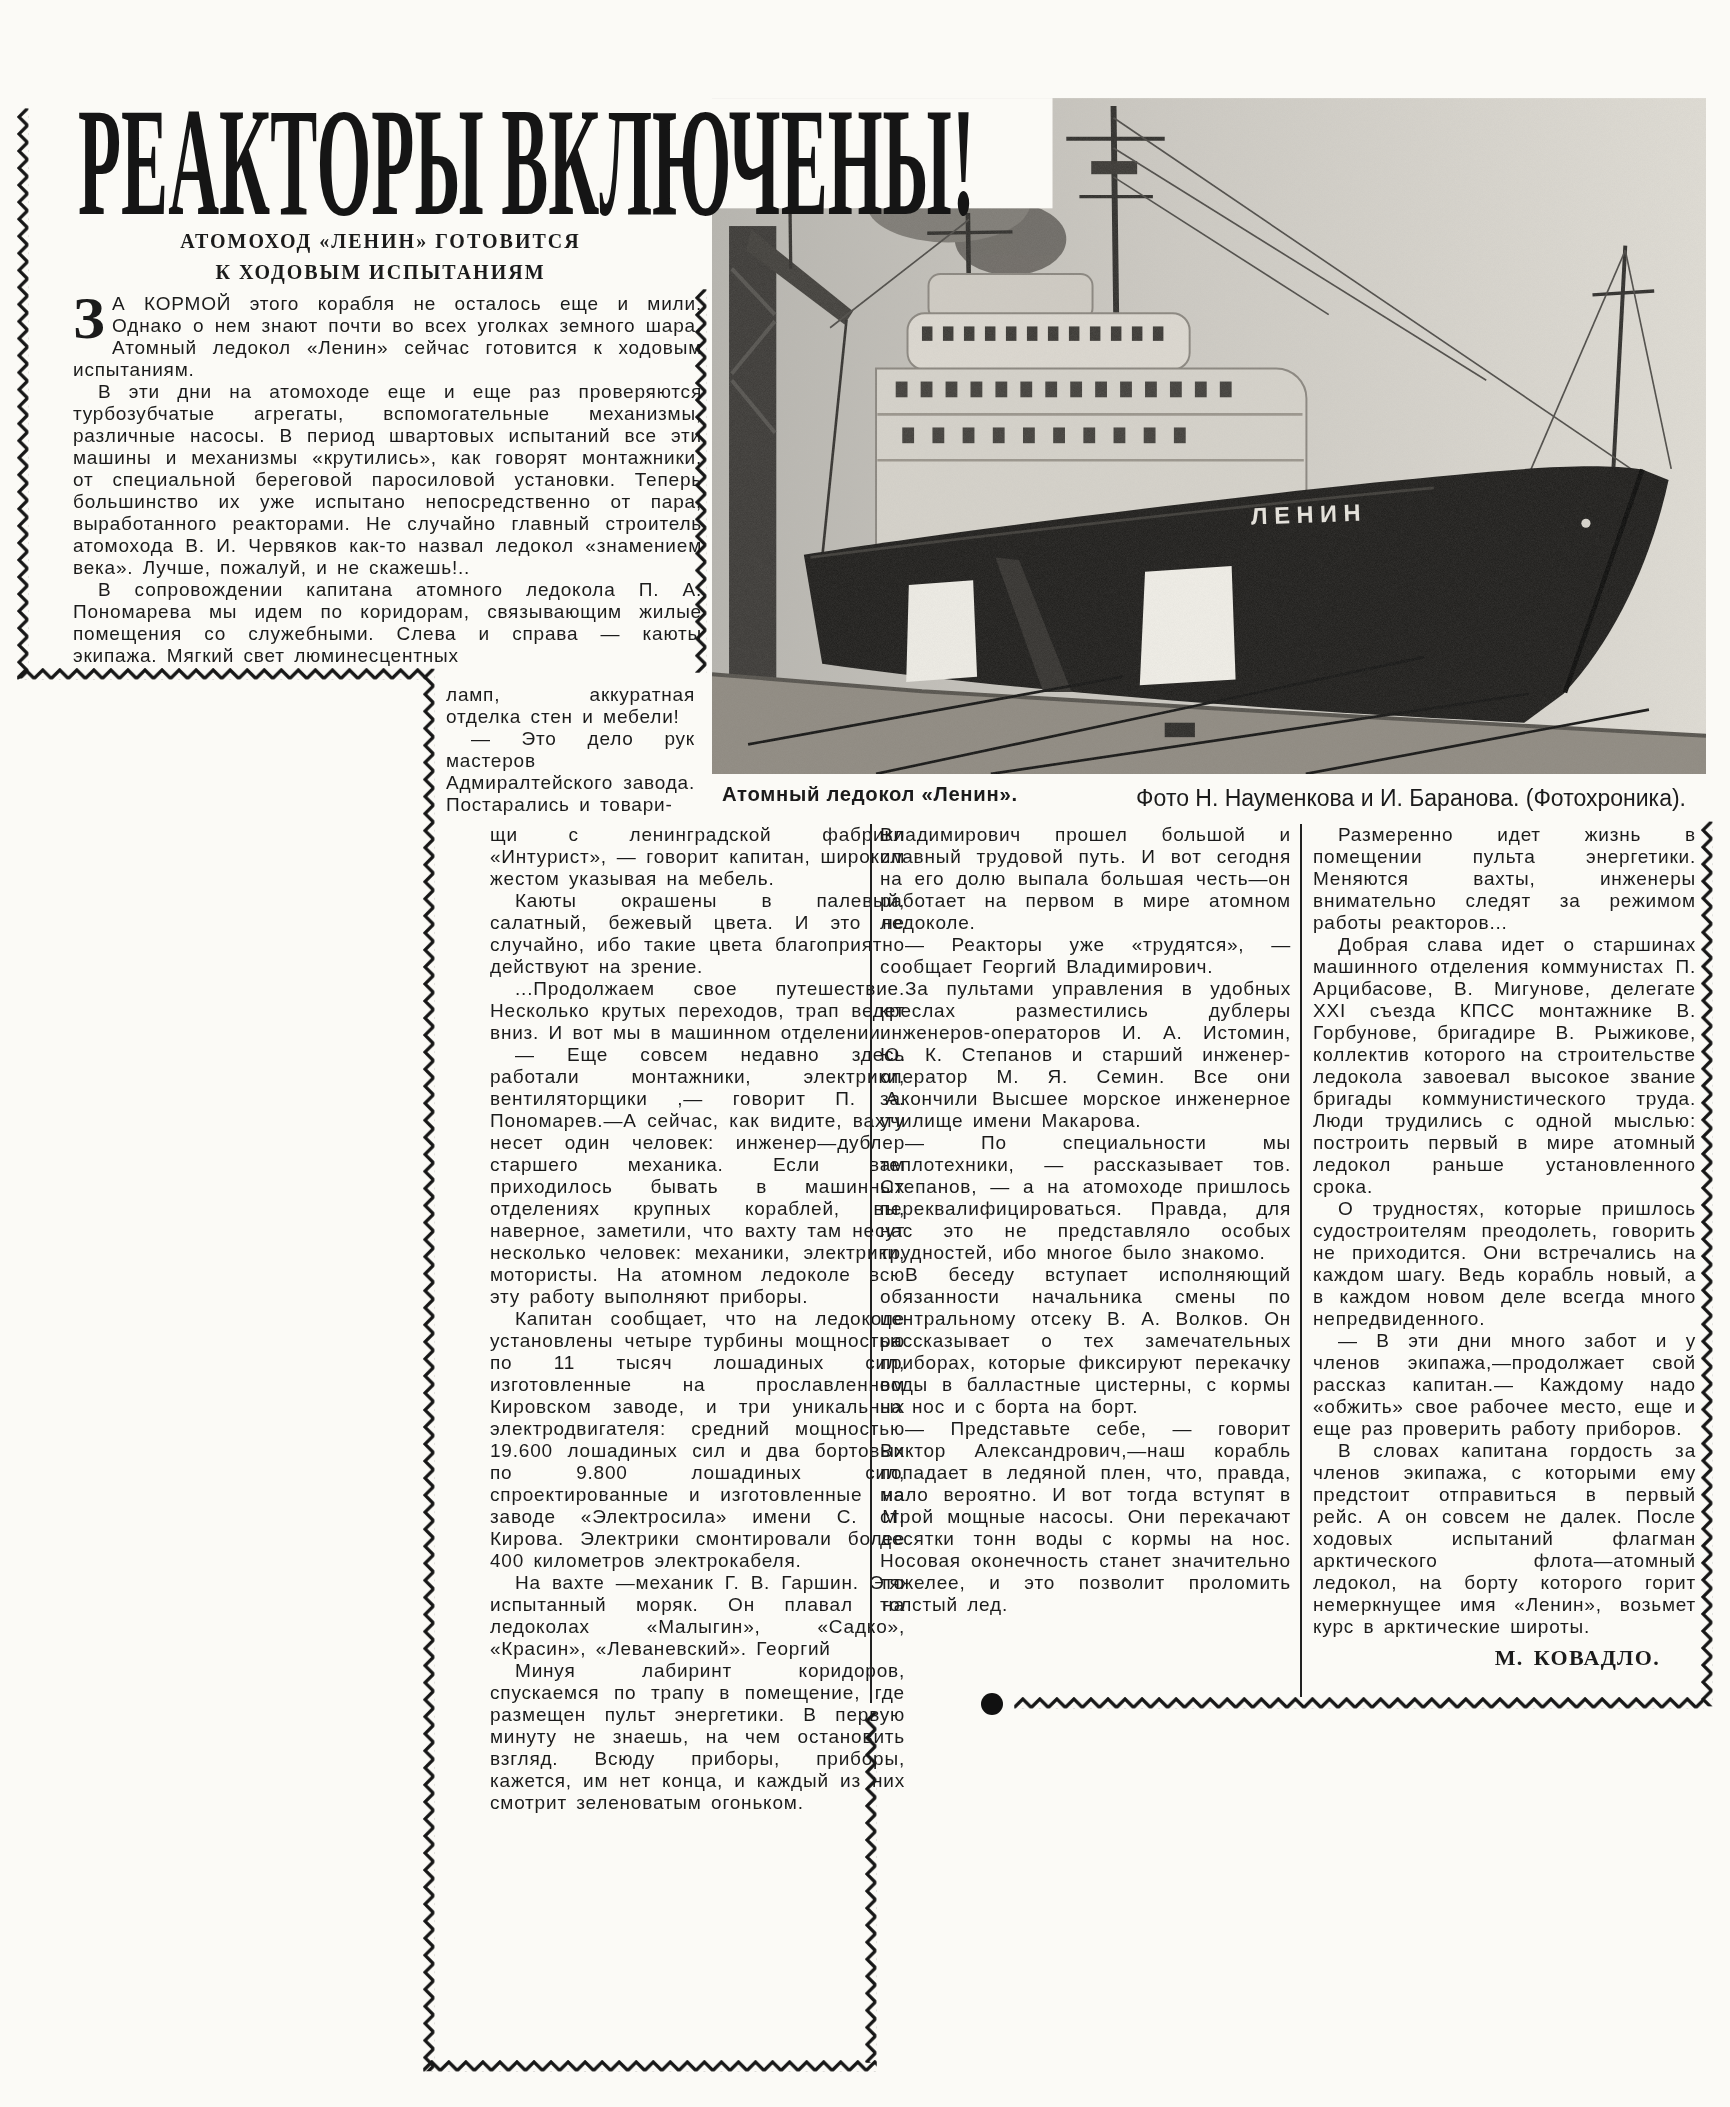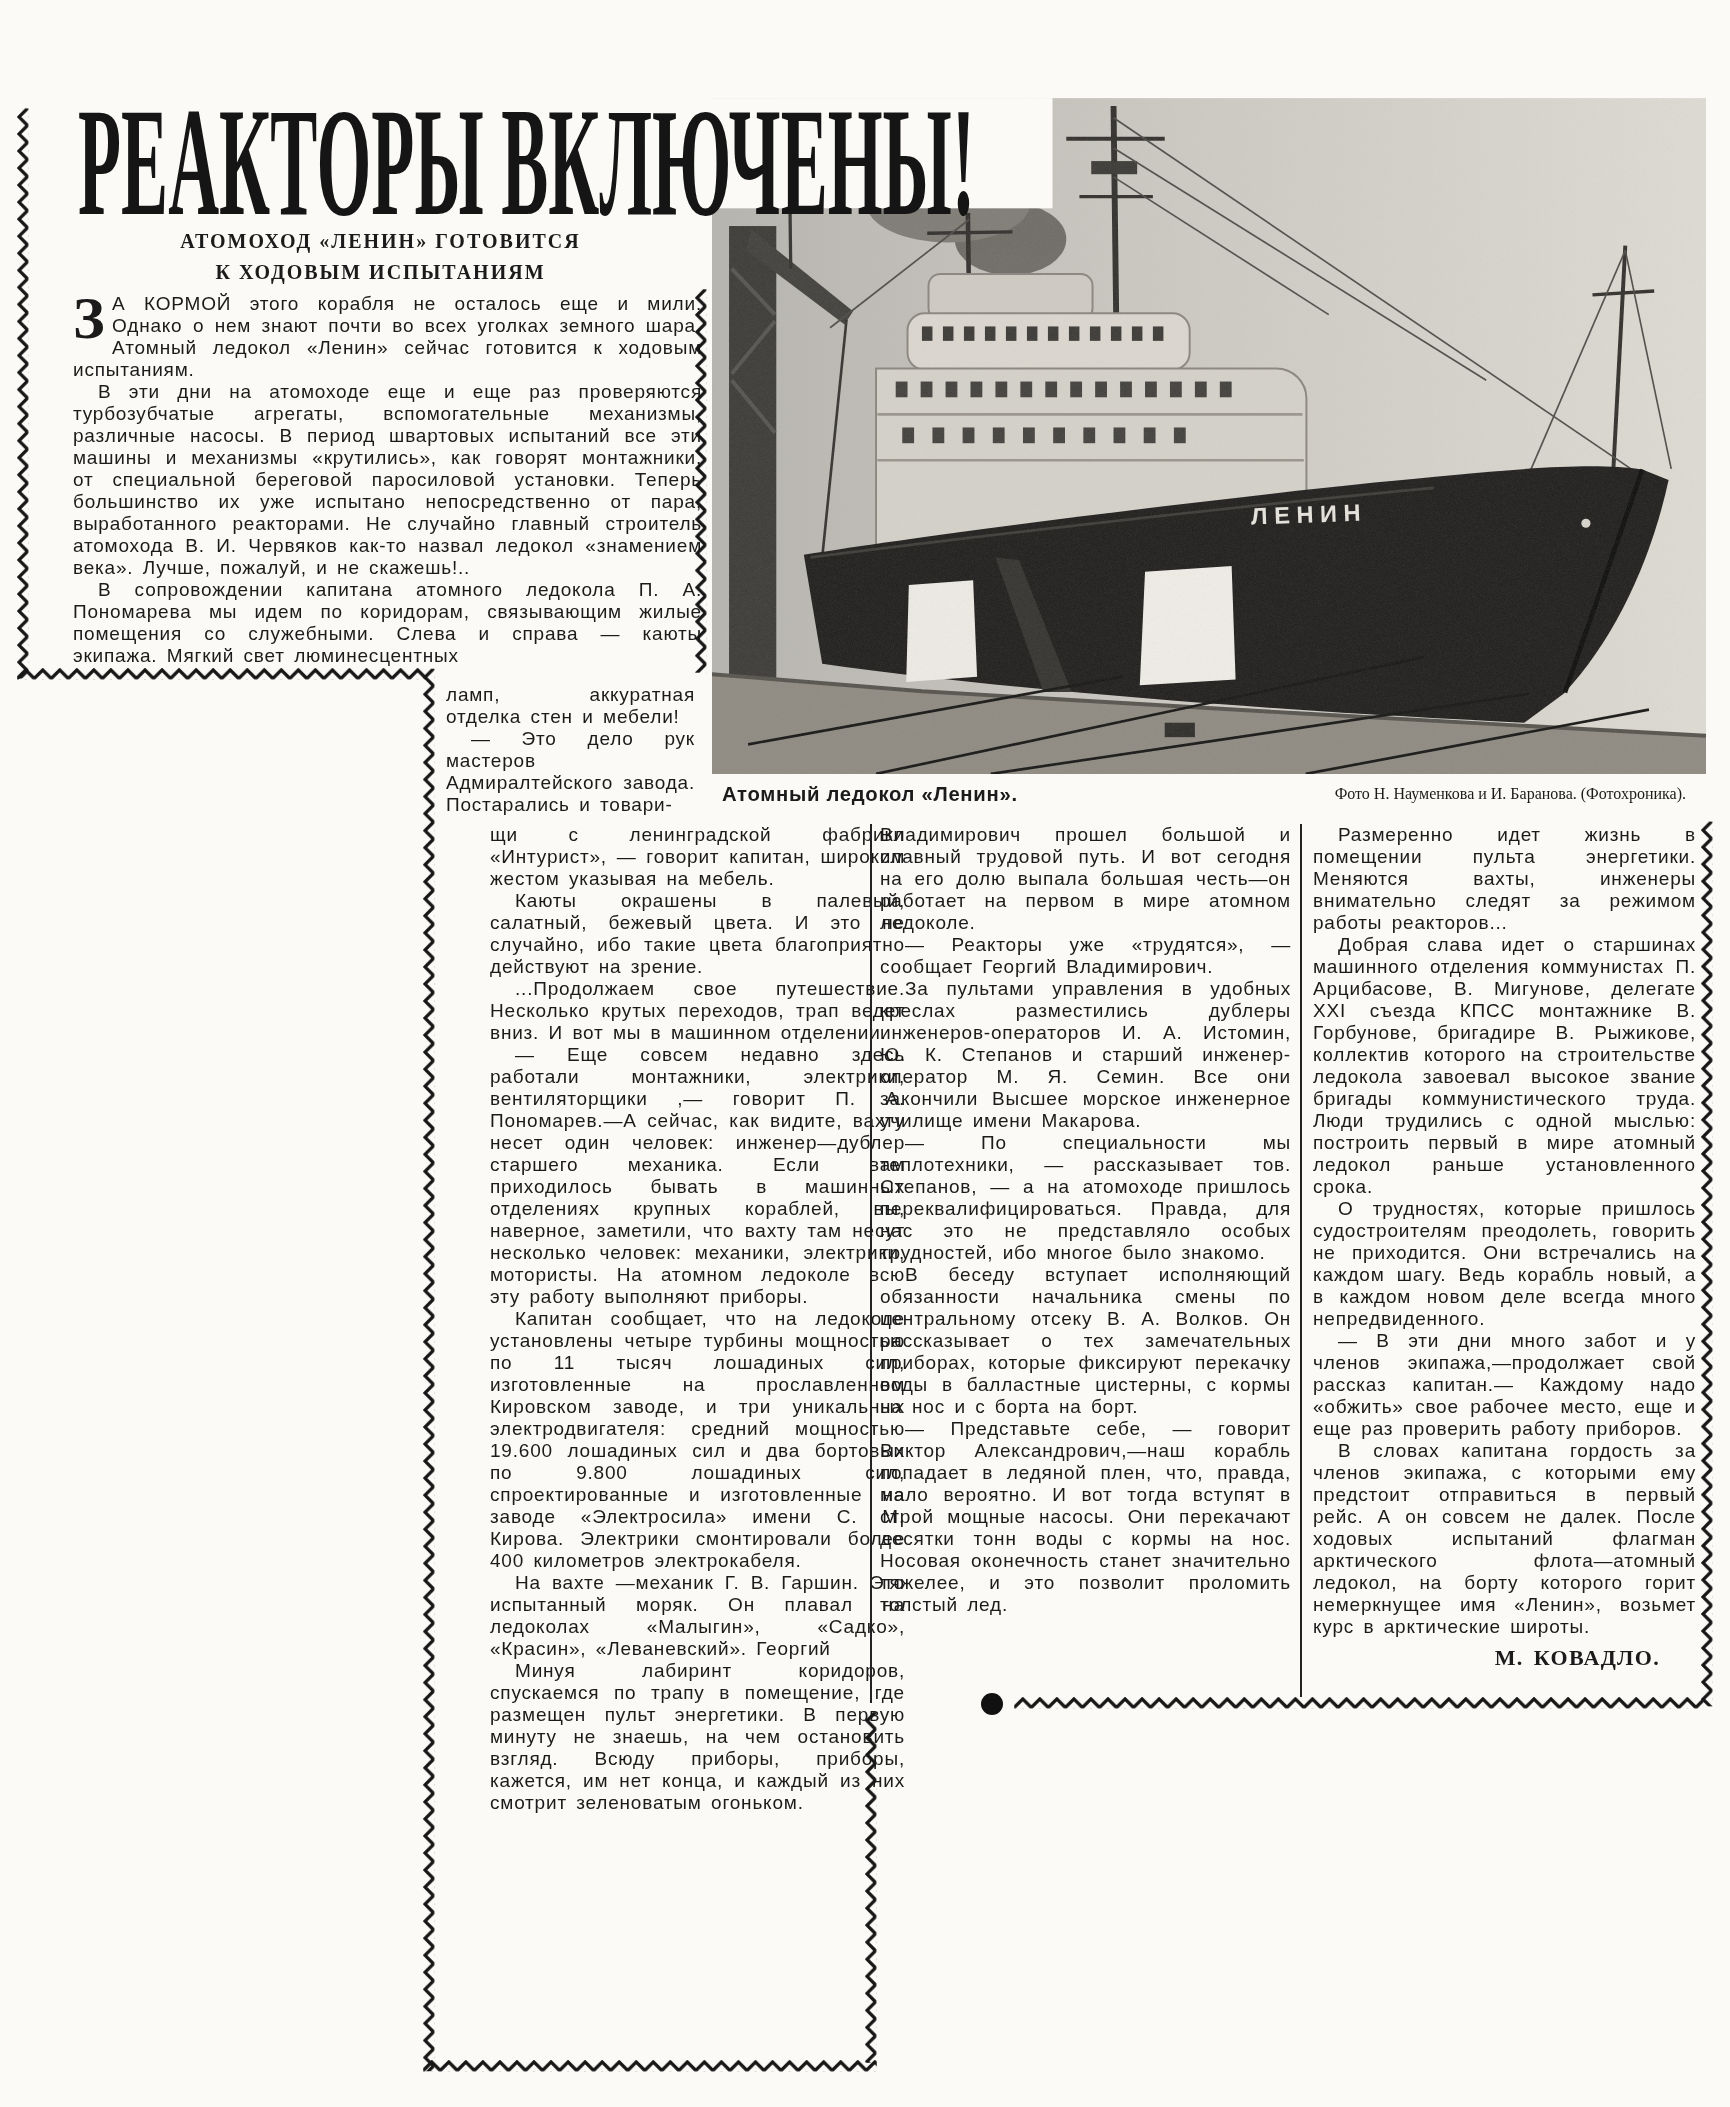--- a/index.html
+++ b/index.html
@@ -54,21 +54,21 @@
     letter-spacing:1.3px;
   }
   
   .photo-svg{position:absolute;left:712px;top:98px;z-index:1;}
   .caption{
     position:absolute;left:722px;top:783px;width:472px;
     font-weight:700;font-size:20.3px;letter-spacing:0.7px;z-index:2;
   }
   .credit{
     position:absolute;left:1109px;top:785px;width:577px;text-align:right;
-    font-family:Liberation Serif, serif;font-size:16px;z-index:2;
+    font-family:Liberation Sans, sans-serif;font-size:23px;z-index:2;
   }
   
   .zz{position:absolute;z-index:4;}
   .vrule{position:absolute;background:#222;width:2px;z-index:2;}
   .bullet{position:absolute;width:22px;height:22px;border-radius:50%;background:#111;z-index:4;}
 </style>
 </head>
 <body>
 
 <svg width="0" height="0" style="position:absolute" aria-hidden="true">

